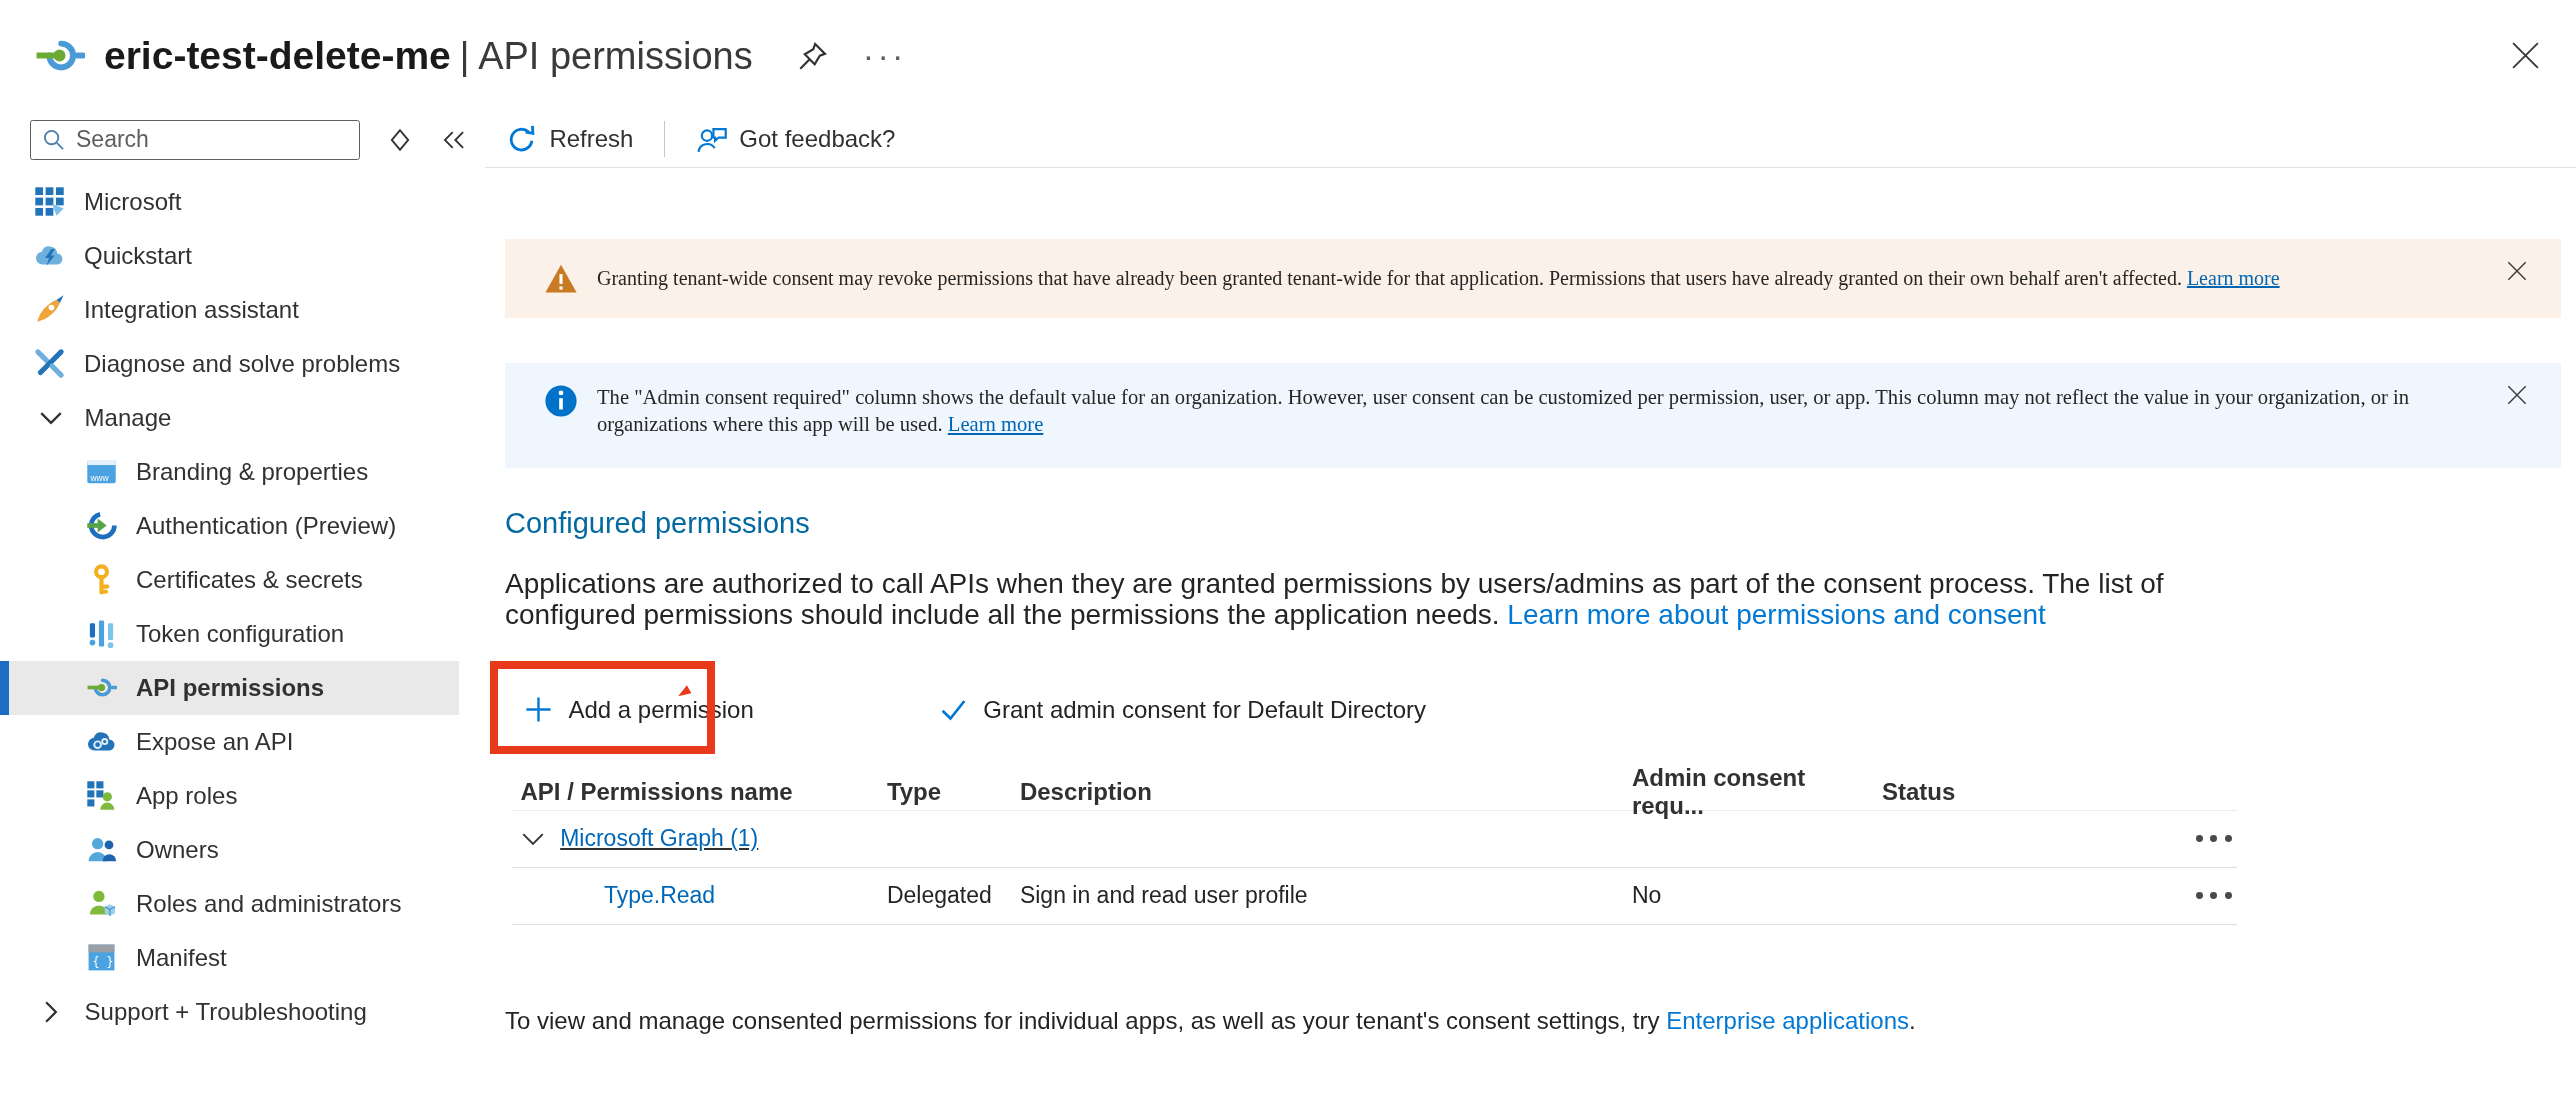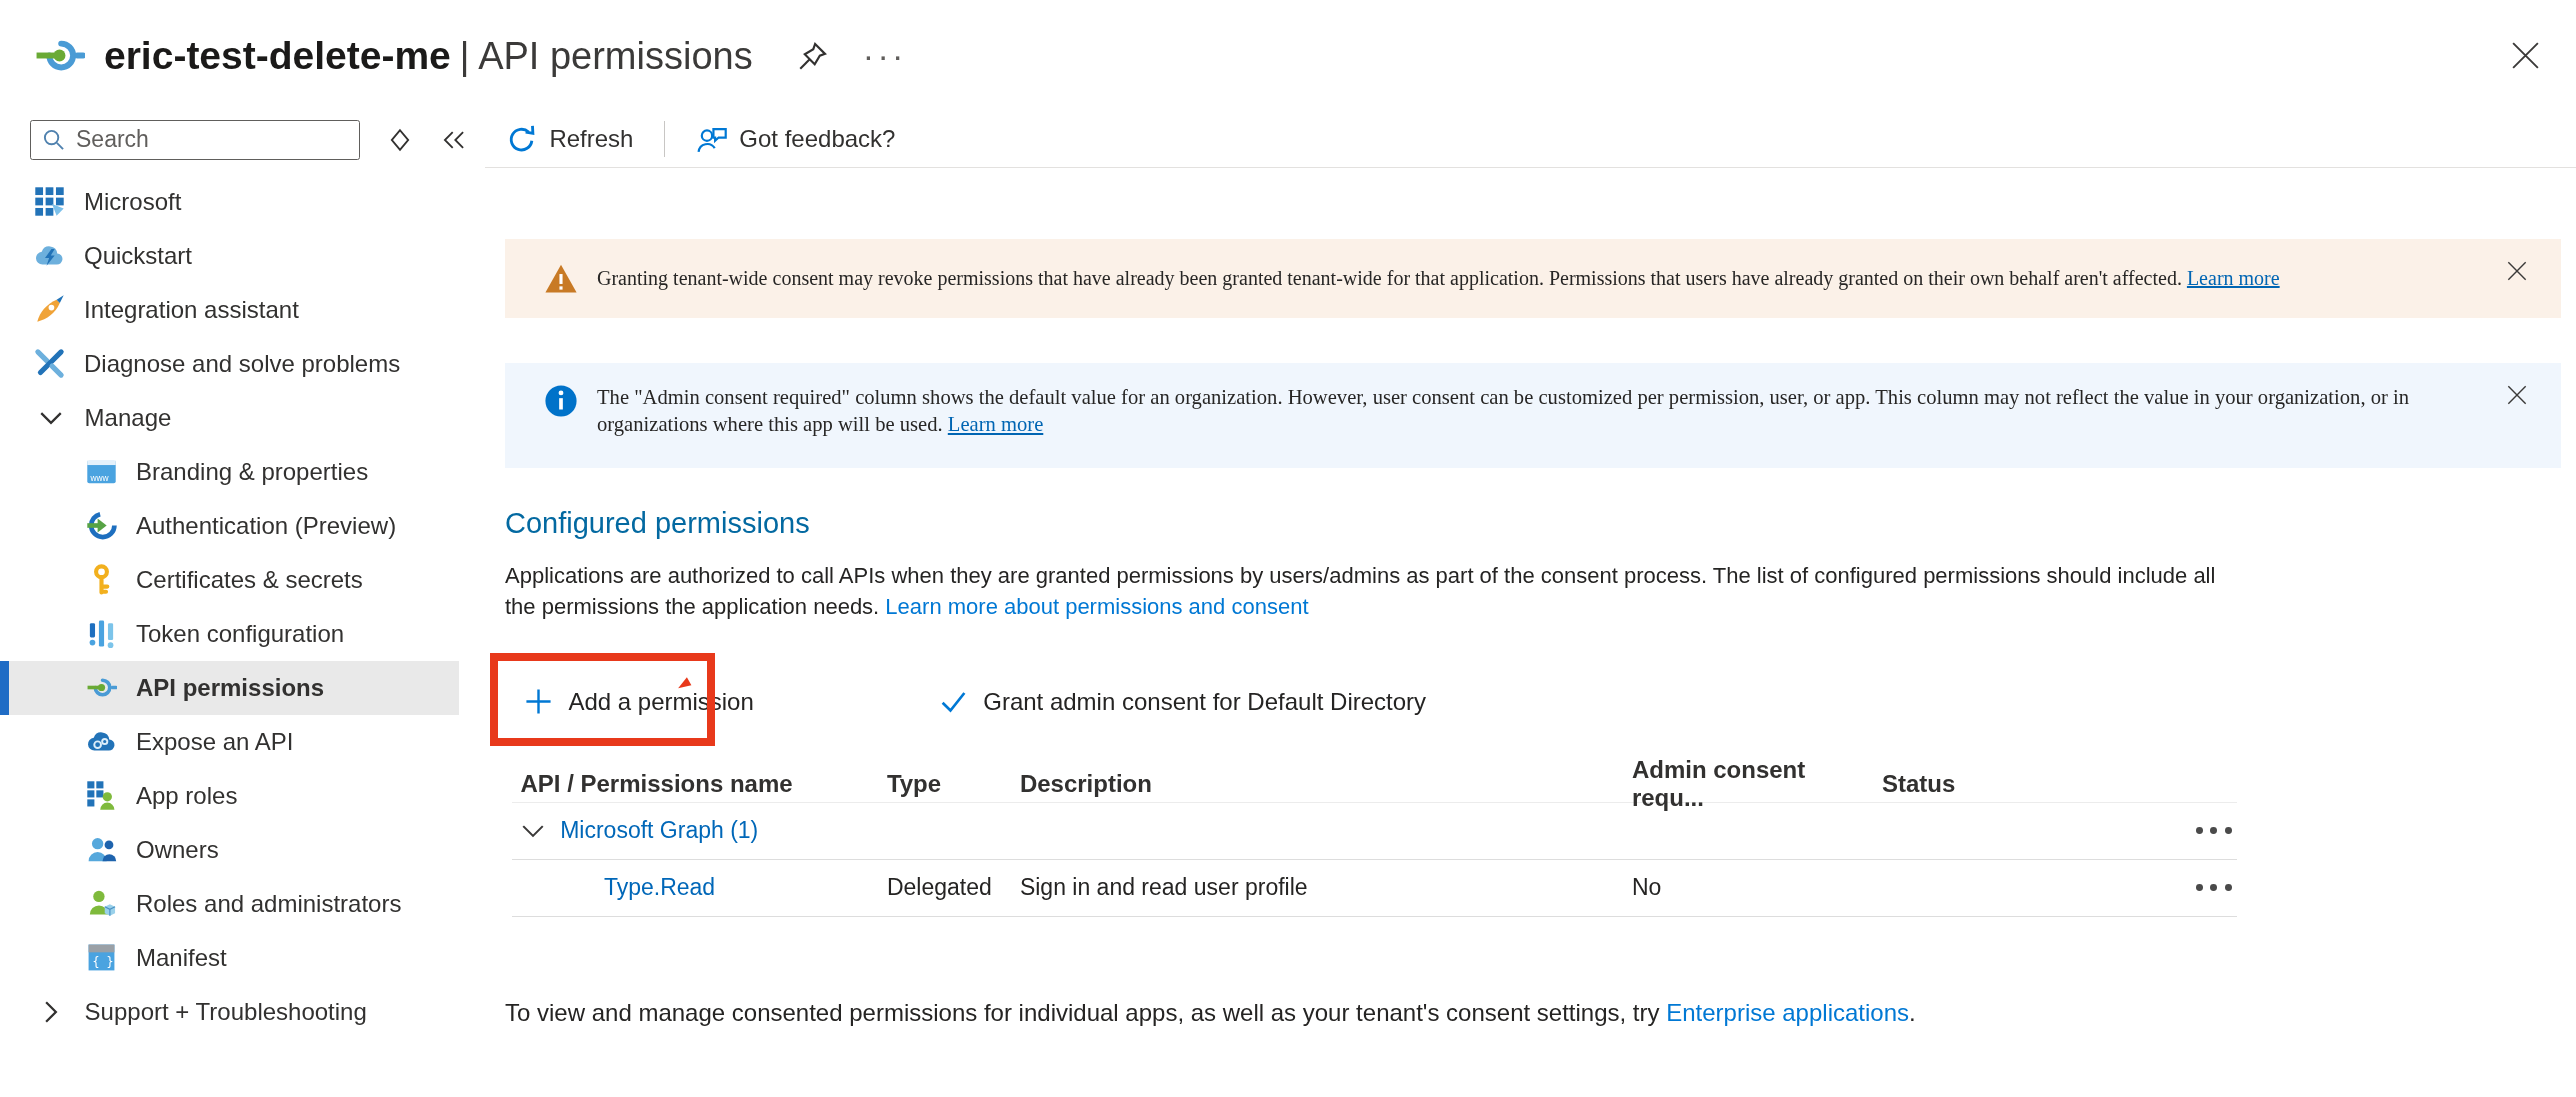--- a/index.html
+++ b/index.html
@@ -49,37 +49,37 @@
   .banner.info    { background:#f0f6fd; height:105px; margin-top:45px; align-items:flex-start; padding-top:20.6px; }
   .bicon { width:34px; height:34px; margin-right:19px; flex:0 0 auto; }
   .btext { font-size:20px; color:#272625; line-height:27.4px;font-family:Liberation Serif, serif; }
   .banner.info .btext { max-width:1912px; font-size:20.6px; }
   .blink { color:#0065b3; text-decoration:underline; cursor:pointer; white-space:nowrap; }
   .bclose { position:absolute; right:31px; top:19px; width:26px; height:26px; cursor:pointer; }
 
   
   .main-pad { padding-left:20px; padding-right:15.4px; }
   .sec-title { margin-top:39px; font-size:29px; font-weight:500; color:#0369a1; }
-  .sec-desc { margin-top:20px; font-size:22px; line-height:31px; max-width:1732px; color:#252423; }
+  .sec-desc { margin-top:28px; font-size:28px; line-height:31px; max-width:1732px; color:#252423; }
   .ilink { color:#0078d4; cursor:pointer; text-decoration:none; }
 
   .action-row { position:relative; margin-top:34px; height:91px; display:flex; align-items:center; }
   .red-box { position:absolute; left:-15.4px; top:-3.4px; width:225px; height:93px; border:8.6px solid #e8391b; pointer-events:none; }
   .red-artifact { position:absolute; left:172px; top:24px; width:0; height:0; border-left:13.7px solid #e8391b; border-top:4.3px solid transparent; border-bottom:5.1px solid transparent; transform:rotate(150deg); pointer-events:none; }
   .abtn { display:flex; align-items:center; font-size:24px; color:#252423; cursor:pointer; }
   .abtn .aicon { width:29px; height:29px; margin-right:15.4px; display:flex; }
   .abtn.add { margin-left:19px; }
   .abtn.grant { margin-left:185px; }
 
   
   .tbl { margin-top:8.6px; width:1725px; margin-left:6.9px; }
   .trow { display:grid; grid-template-columns:375px 133px 612px 250px 1fr 60px; align-items:center; }
   .thead { height:46px; font-weight:700; font-size:24px; }
   .thead > div:first-child { padding-left:8.6px; }
-  .tr1 { height:57px; border-top:1.7px solid #ececec; }
+  .tr1 { height:57px; border-top:1.7px solid #ececec;text-decoration:underline; }
   .tr2 { height:58px; border-top:0.9px solid #dddddd; border-bottom:0.9px solid #dddddd; }
   .cell { font-size:23px; color:#252423; }
   .group-cell { display:flex; align-items:center; padding-left:8.6px; grid-column:1 / span 5; }
   .row-chevron { width:26px; height:26px; margin-right:13.7px; cursor:pointer; display:flex; }
   .tlink { color:#0067b8; cursor:pointer; font-size:23px; }
   .indent { padding-left:92px; }
   .dots-btn { display:flex; justify-content:flex-end; padding-right:5.1px; cursor:pointer; }
   .dots-btn i { width:6.9px; height:6.9px; border-radius:50%; background:#4a4a4a; margin-left:7.7px; }
 
   .footer-note { margin-top:82px; font-size:24px; color:#252423; }

